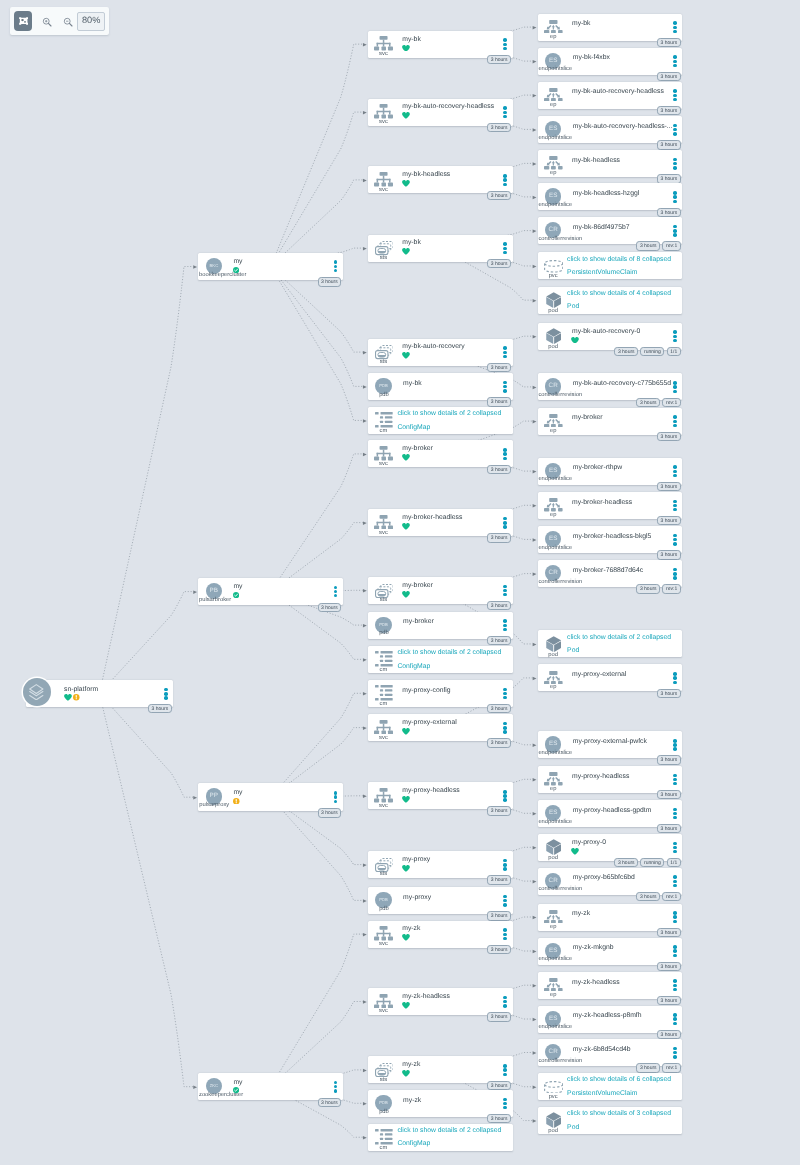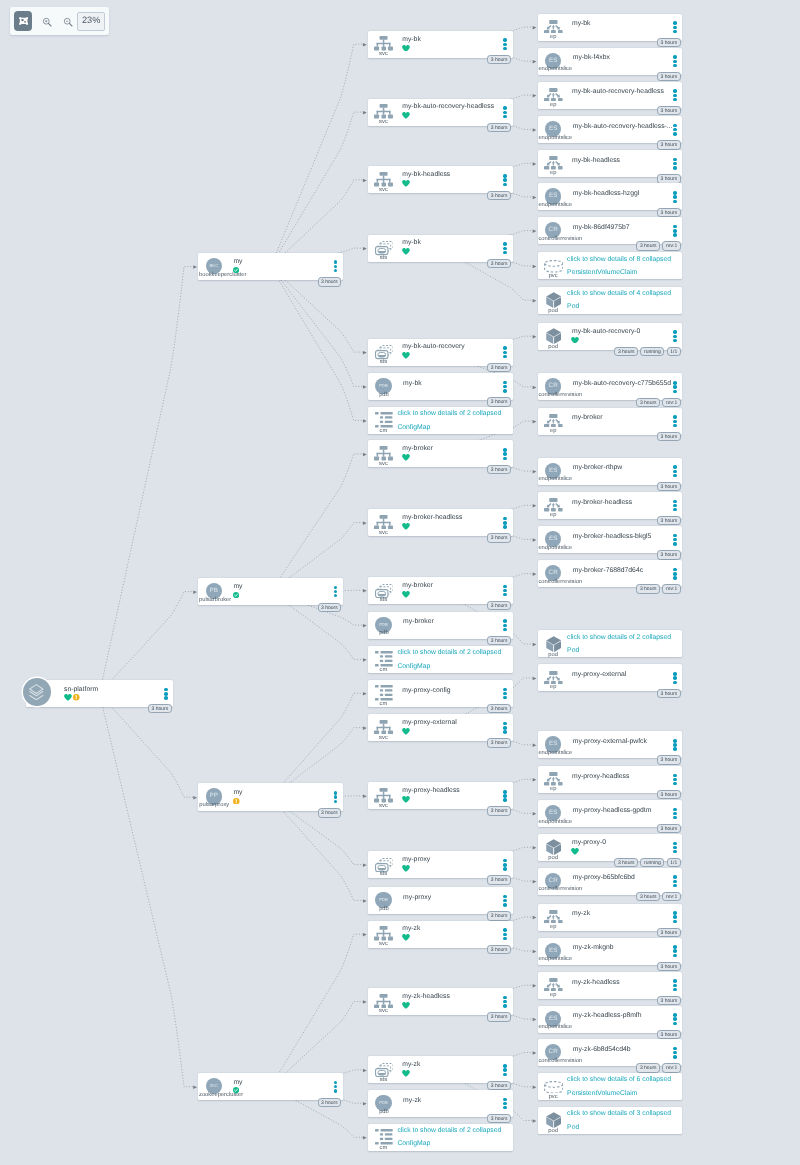--- a/index.html
+++ b/index.html
@@ -1373,14 +1373,14 @@
         <line x1="5.9" y1="4.25" x2="5.9" y2="7.55" stroke="currentColor" stroke-width="1.05"></line>
       </svg>
     </div>
   <div class="tb-btn" id="tb-out">
       <svg width="10" height="10" viewBox="0 0 14 14">
         <circle cx="5.9" cy="5.9" r="4.1" fill="none" stroke="currentColor" stroke-width="1.15"></circle>
         <line x1="9.0" y1="9.0" x2="12.6" y2="12.6" stroke="currentColor" stroke-width="1.6" stroke-linecap="round"></line>
         <line x1="4.25" y1="5.9" x2="7.55" y2="5.9" stroke="currentColor" stroke-width="1.05"></line>
       </svg>
     </div>
-  <div id="zoom-field">23%</div>
+  <div id="zoom-field">80%</div>
 </div>
 
 </body></html>

